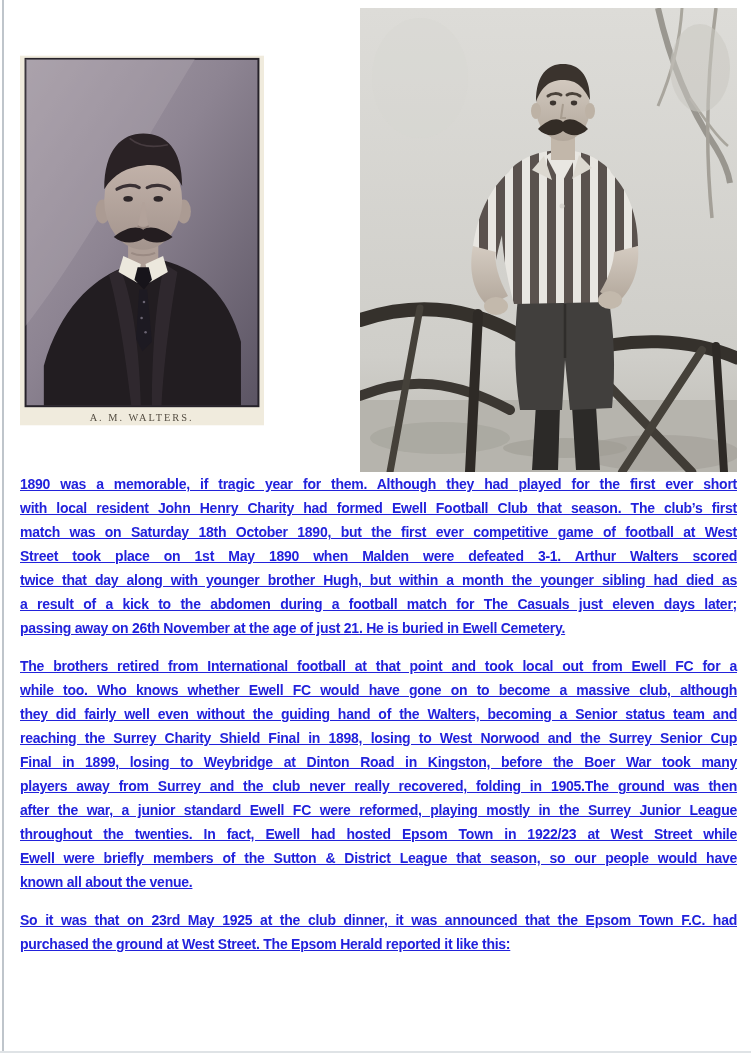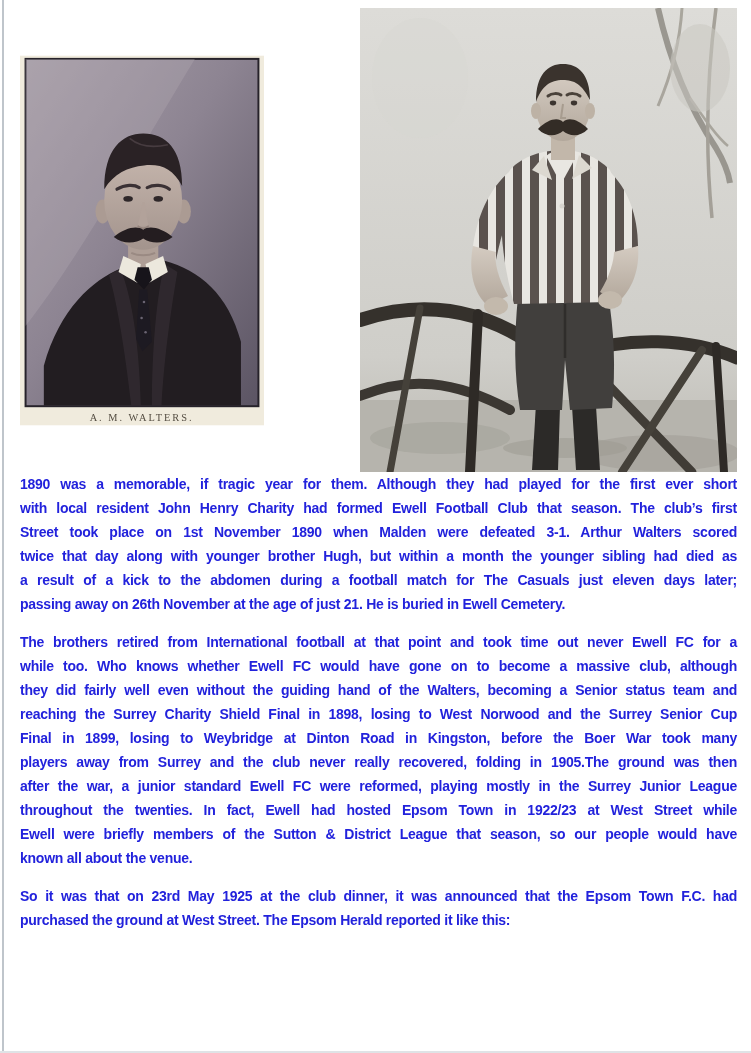--- a/index.html
+++ b/index.html
@@ -23,20 +23,21 @@
     position:absolute;left:20px;top:472px;width:717px;
     color:#2222DC;font-size:14px;font-weight:bold;
     letter-spacing:-0.25px;line-height:24px;
   }
   .paragraph{margin:0 0 14px 0;}
   .paragraph:last-child{margin-bottom:0;}
   .line{
     text-align:justify;
     text-align-last:justify;
     white-space:normal;
+    text-decoration:underline;
   }
   .line.last{text-align-last:left;}
 </style>
 </head>
 <body>
 
 <div class="page-edge-left"></div>
 <div class="page-edge-bottom"></div>
 
 <figure class="photo photo-left" style="margin:0;">
@@ -185,27 +186,28 @@
 
       <path d="M178 121 C 188 111 198 109 203 114 C 208 109 218 111 228 121 C 219 130 209 128 203 123 C 197 128 187 130 178 121 Z" fill="#332c26"></path>
     </g>
   </svg>
 </figure>
 
 <div class="article">
     <div class="paragraph">
       <div class="line">1890 was a memorable, if tragic year for them. Although they had played for the first ever short</div>
       <div class="line">with local resident John Henry Charity had formed Ewell Football Club that season. The club’s first</div>
-      <div class="line">Street took place on 1st November 1890 when Malden were defeated 3-1. Arthur Walters scored</div>
+      <div class="line">match was on Saturday 18th October 1890, but the first ever competitive game of football at West</div>
+      <div class="line">Street took place on 1st May 1890 when Malden were defeated 3-1. Arthur Walters scored</div>
       <div class="line">twice that day along with younger brother Hugh, but within a month the younger sibling had died as</div>
       <div class="line">a result of a kick to the abdomen during a football match for The Casuals just eleven days later;</div>
       <div class="line last">passing away on 26th November at the age of just 21. He is buried in Ewell Cemetery.</div>
     </div>
     <div class="paragraph">
-      <div class="line">The brothers retired from International football at that point and took time out never Ewell FC for a</div>
+      <div class="line">The brothers retired from International football at that point and took local out from Ewell FC for a</div>
       <div class="line">while too. Who knows whether Ewell FC would have gone on to become a massive club, although</div>
       <div class="line">they did fairly well even without the guiding hand of the Walters, becoming a Senior status team and</div>
       <div class="line">reaching the Surrey Charity Shield Final in 1898, losing to West Norwood and the Surrey Senior Cup</div>
       <div class="line">Final in 1899, losing to Weybridge at Dinton Road in Kingston, before the Boer War took many</div>
       <div class="line">players away from Surrey and the club never really recovered, folding in 1905.The ground was then</div>
       <div class="line">after the war, a junior standard Ewell FC were reformed, playing mostly in the Surrey Junior League</div>
       <div class="line">throughout the twenties. In fact, Ewell had hosted Epsom Town in 1922/23 at West Street while</div>
       <div class="line">Ewell were briefly members of the Sutton &amp; District League that season, so our people would have</div>
       <div class="line last">known all about the venue.</div>
     </div>

